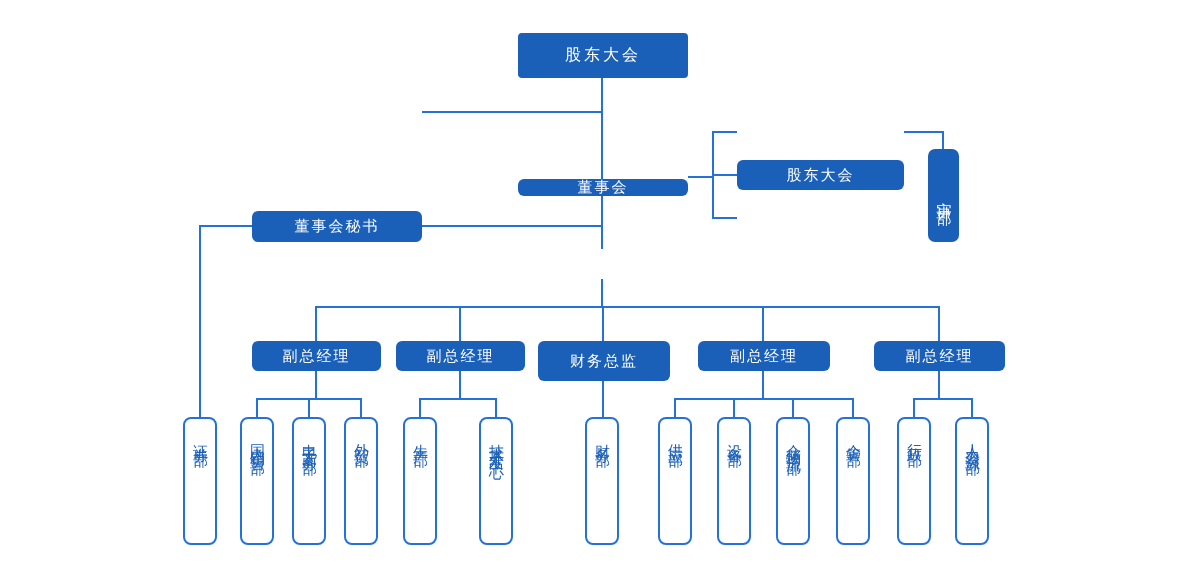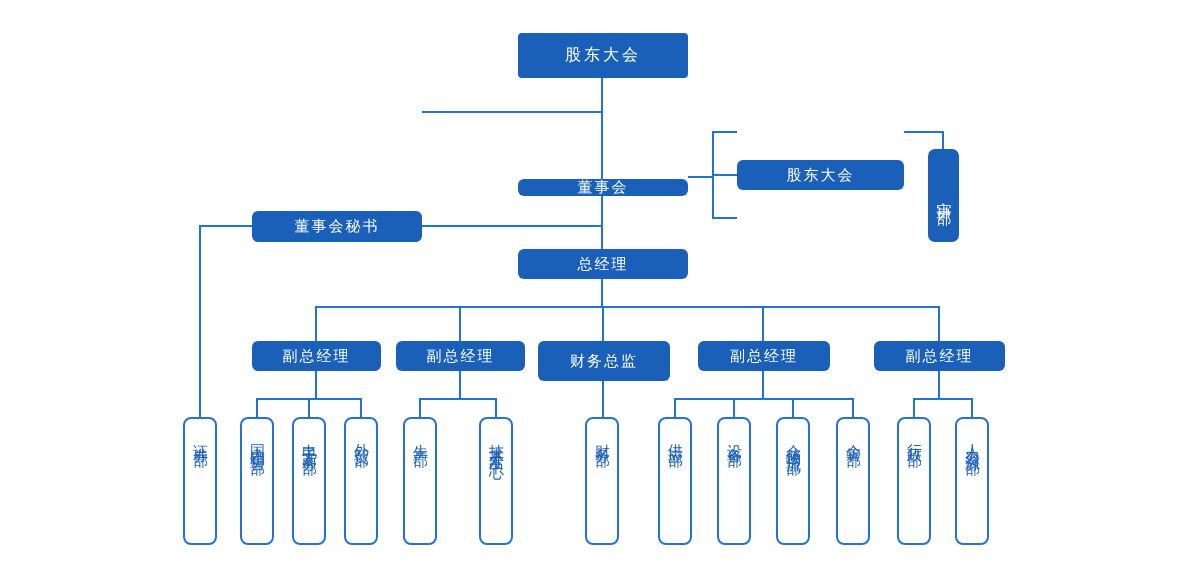--- a/index.html
+++ b/index.html
@@ -87,23 +87,20 @@
   </div>
   <div class="node" style="left:737px;top:160px;width:167px;height:30px">
     <span>股东大会</span>
   </div>
   <div class="vnode filled" style="left:928px;top:149px;width:31px;height:93px">
     <span class="vtext">审计部</span>
   </div>
   <div class="node" style="left:252px;top:211px;width:170px;height:31px">
     <span>董事会秘书</span>
   </div>
-  <div class="node" style="left:518px;top:249px;width:170px;height:30px">
-    <span>总经理</span>
-  </div>
 
   <div class="node" style="left:252px;top:341px;width:129px;height:30px">
     <span>副总经理</span>
   </div>
   <div class="node" style="left:396px;top:341px;width:129px;height:30px">
     <span>副总经理</span>
   </div>
   <div class="node" style="left:538px;top:341px;width:132px;height:40px">
     <span>财务总监</span>
   </div>

